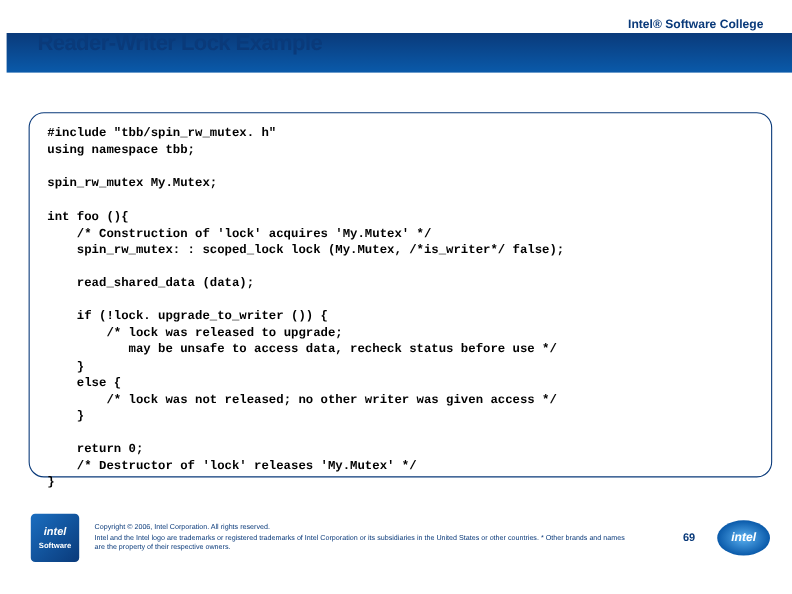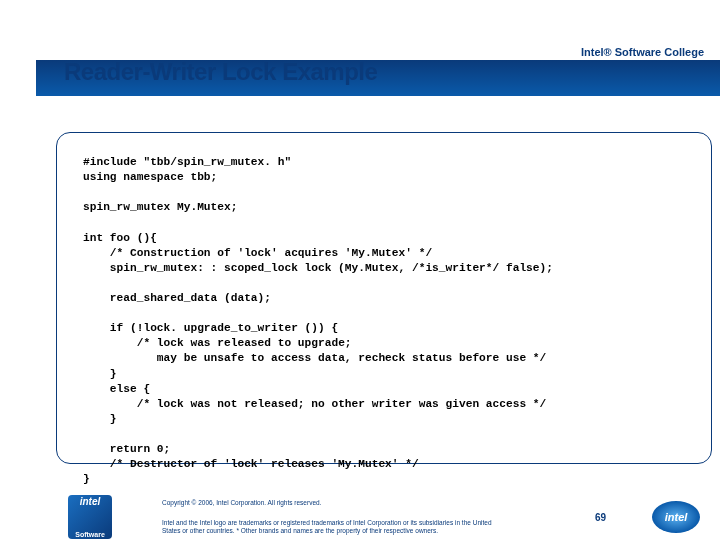--- a/index.html
+++ b/index.html
@@ -1,15 +1,15 @@
 <!DOCTYPE html>
 <html><head>
 <meta charset="utf-8">
 <style>
-  * { margin: 12px; padding: 0; box-sizing: border-box; }
+  * { margin: 2px; padding: 0; box-sizing: border-box; }
   body {
     width: 720px;
     height: 540px;
     background: #fff;
     font-family: Verdana, Geneva, sans-serif;
     position: relative;
     overflow: hidden;
   }
   .header-bar {
     position: absolute;
@@ -22,21 +22,21 @@
     top: 10px;
     right: 28px;
     font-size: 11px;
     font-weight: bold;
     color: #0a3a7a;
   }
   .slide-title {
     position: absolute;
     top: 22px;
     left: 28px;
-    font-size: 24px;
+    font-size: 20px;
     font-weight: 900;
     color: #0a3a7a;
     font-family: Verdana, sans-serif;
     letter-spacing: -0.5px;
   }
   .code-box {
     position: absolute;
     top: 96px;
     left: 20px;
     right: 20px;
@@ -49,27 +49,26 @@
   .code-box pre {
     font-family: "Courier New", monospace;
     font-size: 11.2px;
     font-weight: bold;
     color: #000;
     line-height: 1.35;
     white-space: pre-wrap;
   }
   .footer {
     position: absolute;
-    bottom: 10px;
+    bottom: 28px;
     left: 20px;
     right: 20px;
     height: 50px;
     display: flex;
     align-items: center;
-    gap: 16px;
   }
   .logo-left {
     width: 44px;
     height: 44px;
     background: linear-gradient(135deg, #1a6ec0, #0a3a7a);
     border-radius: 4px;
     display: flex;
     flex-direction: column;
     align-items: center;
     justify-content: center;

